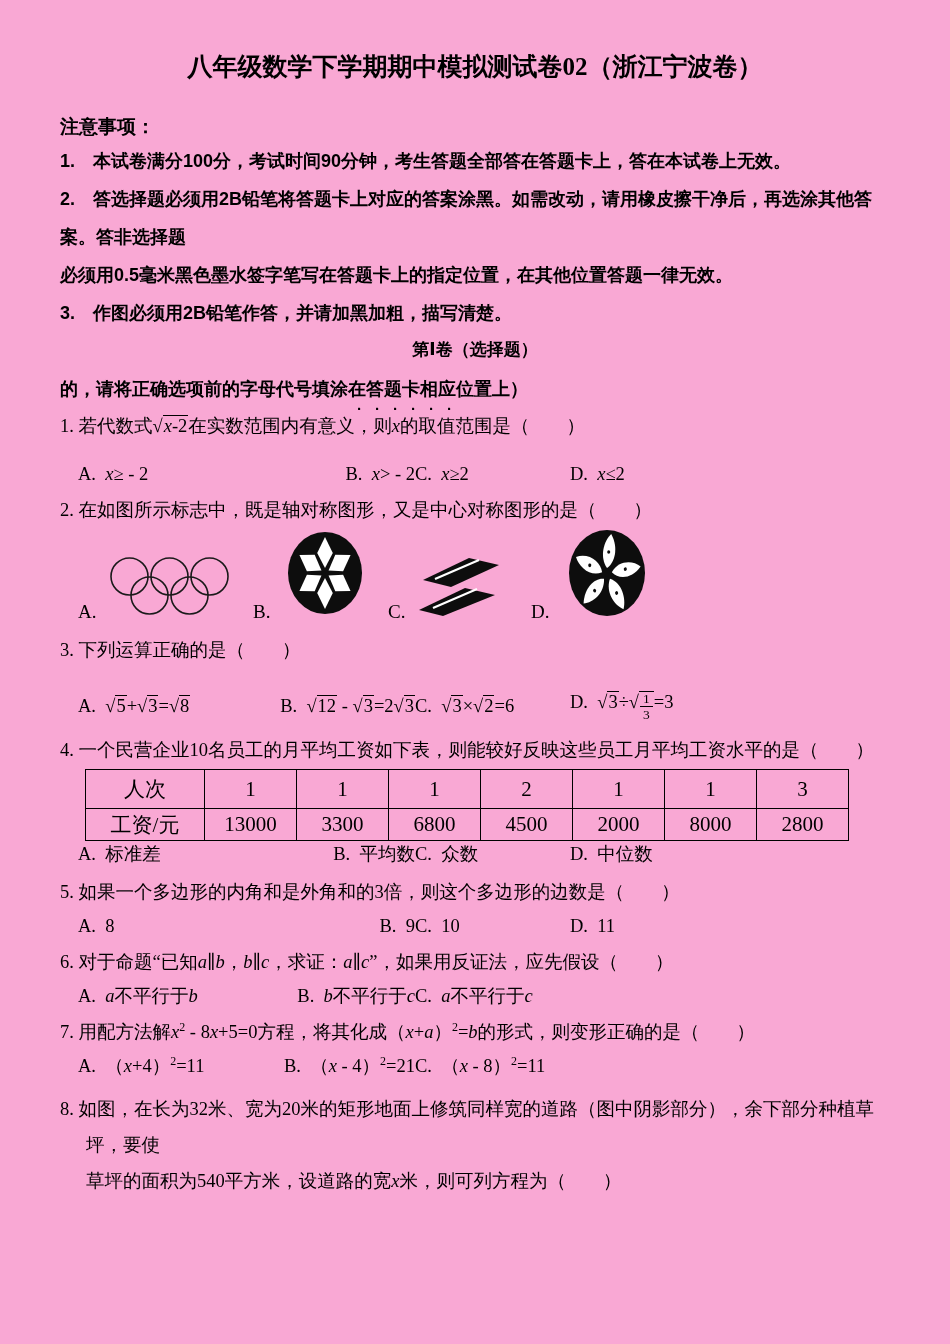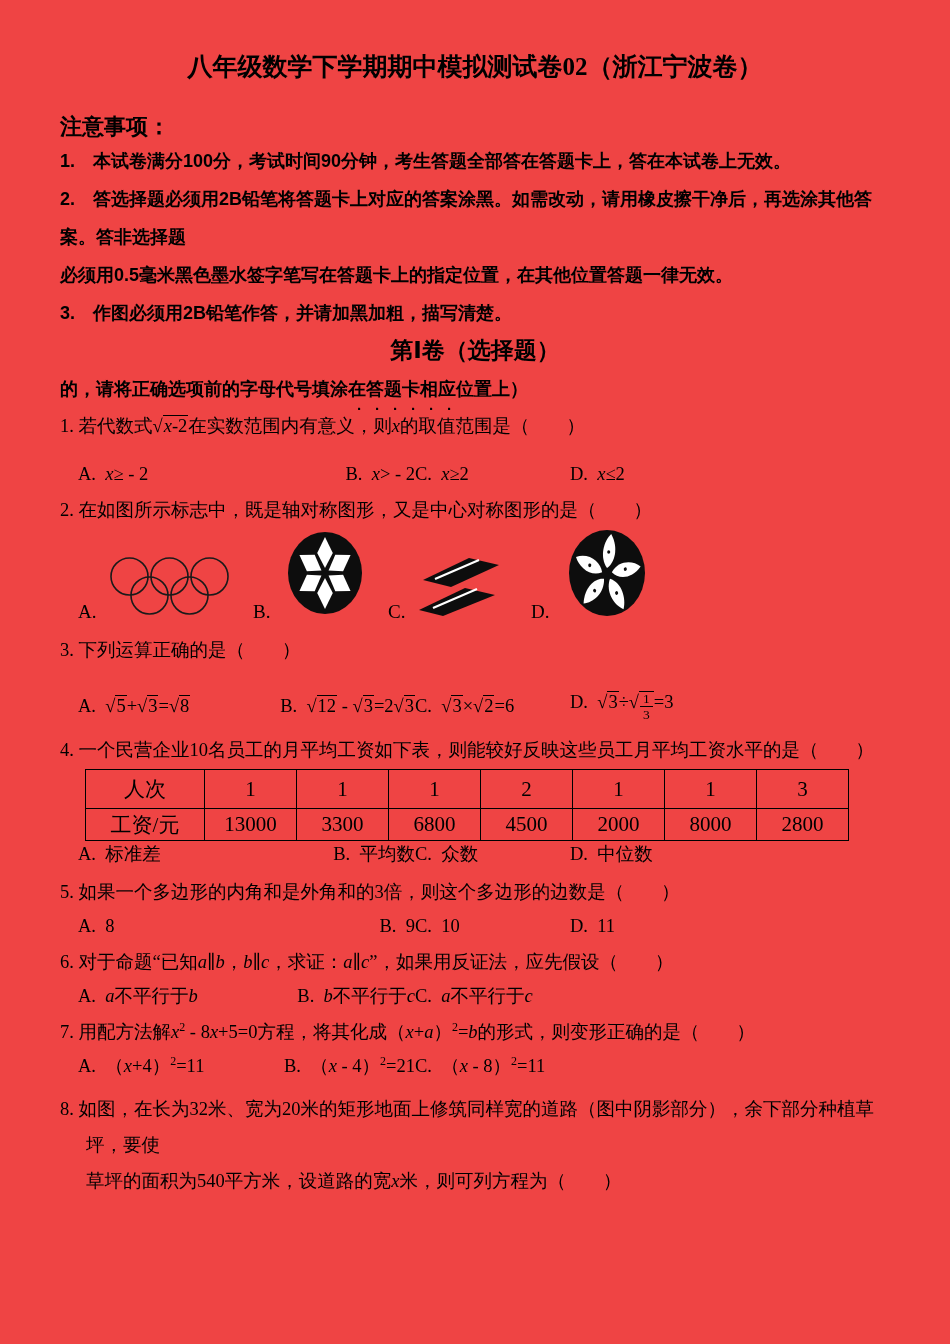--- a/index.html
+++ b/index.html
@@ -1,37 +1,37 @@
 <!DOCTYPE html>
 <html><head>
 <meta charset="utf-8">
 <style>
   html,body{margin:0;padding:0;background:#fff;}
   .page{
     width:950px;height:1344px;box-sizing:border-box;
     padding:52px 60px 17px 60px;position:relative;overflow:hidden;
-    background:#ef4444;color:#000;
+    background:#f9a8d4;color:#000;
     font-family:"Liberation Serif","DejaVu Serif",serif;
   }
   .title{
     font-size:25px;font-weight:bold;text-align:center;
     margin:0 0 30px 0;line-height:30px;
     font-family:"Liberation Serif","DejaVu Serif",serif;
   }
   .notice-head{
     font-family:"Liberation Sans","DejaVu Sans",sans-serif;
-    font-weight:bold;font-size:22px;line-height:30px;margin:0;
+    font-weight:bold;font-size:19px;line-height:30px;margin:0;
   }
   .notice-line{
     font-family:"Liberation Sans","DejaVu Sans",sans-serif;
     font-weight:bold;font-size:18px;line-height:38px;margin:0;
   }
   .section-heading{
     font-family:"Liberation Sans","DejaVu Sans",sans-serif;
-    font-weight:bold;font-size:23px;text-align:center;
+    font-weight:bold;font-size:17px;text-align:center;
     margin:2px 0 0 0;line-height:32px;
   }
   .intro{
     position:relative;margin-top:10px;
     font-family:"Liberation Sans","DejaVu Sans",sans-serif;
     font-weight:bold;font-size:18px;line-height:27px;
   }
   .intro .dots{
     position:absolute;left:297px;top:19px;
     letter-spacing:13px;font-size:15px;font-weight:bold;

